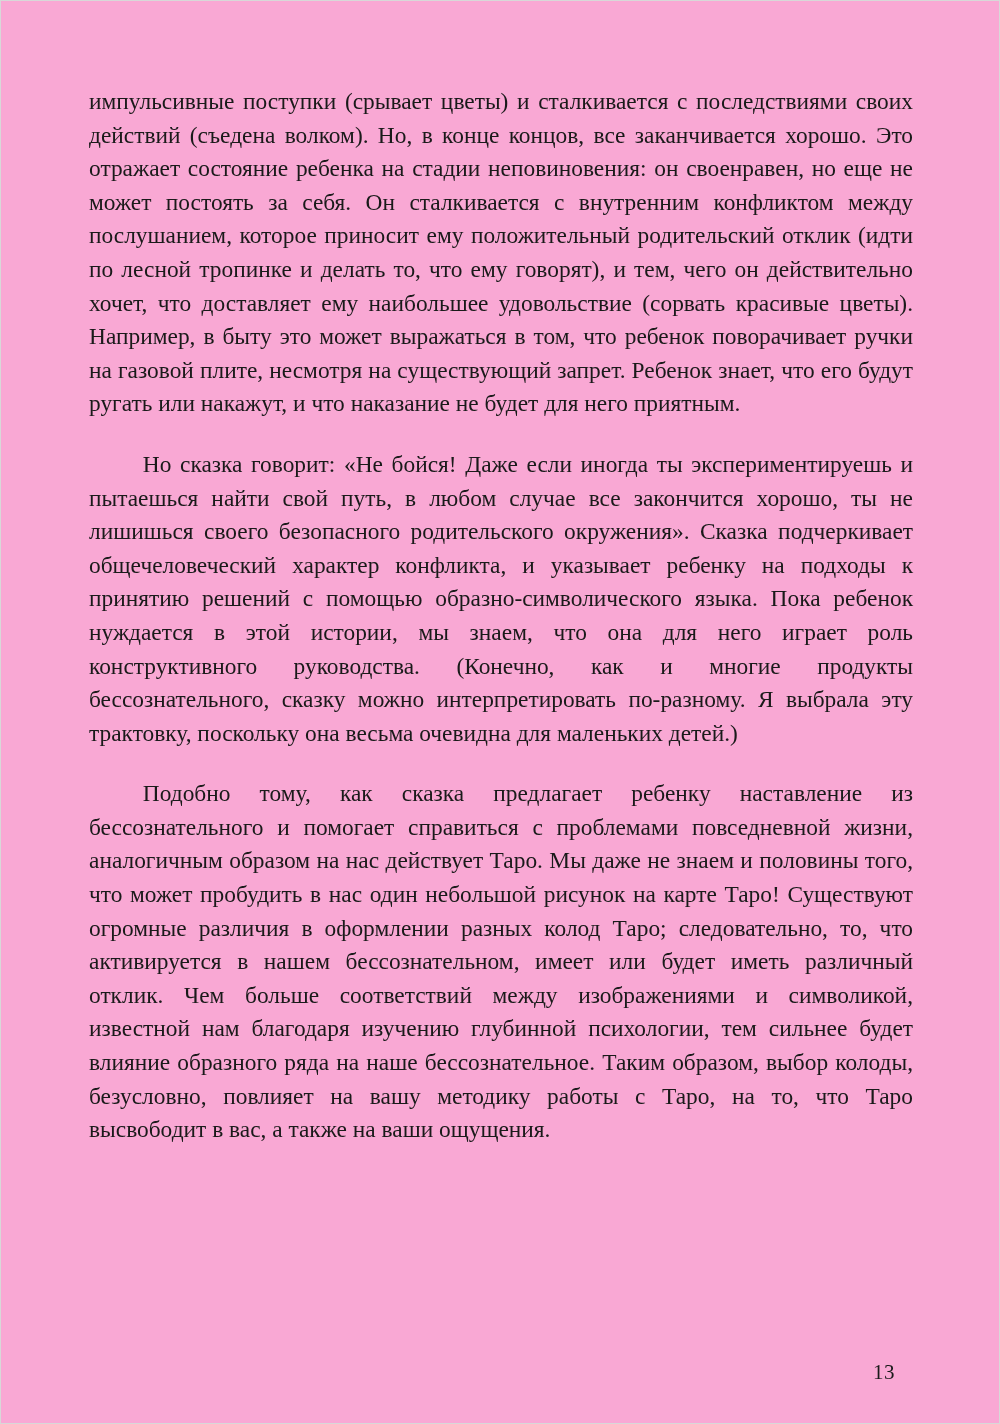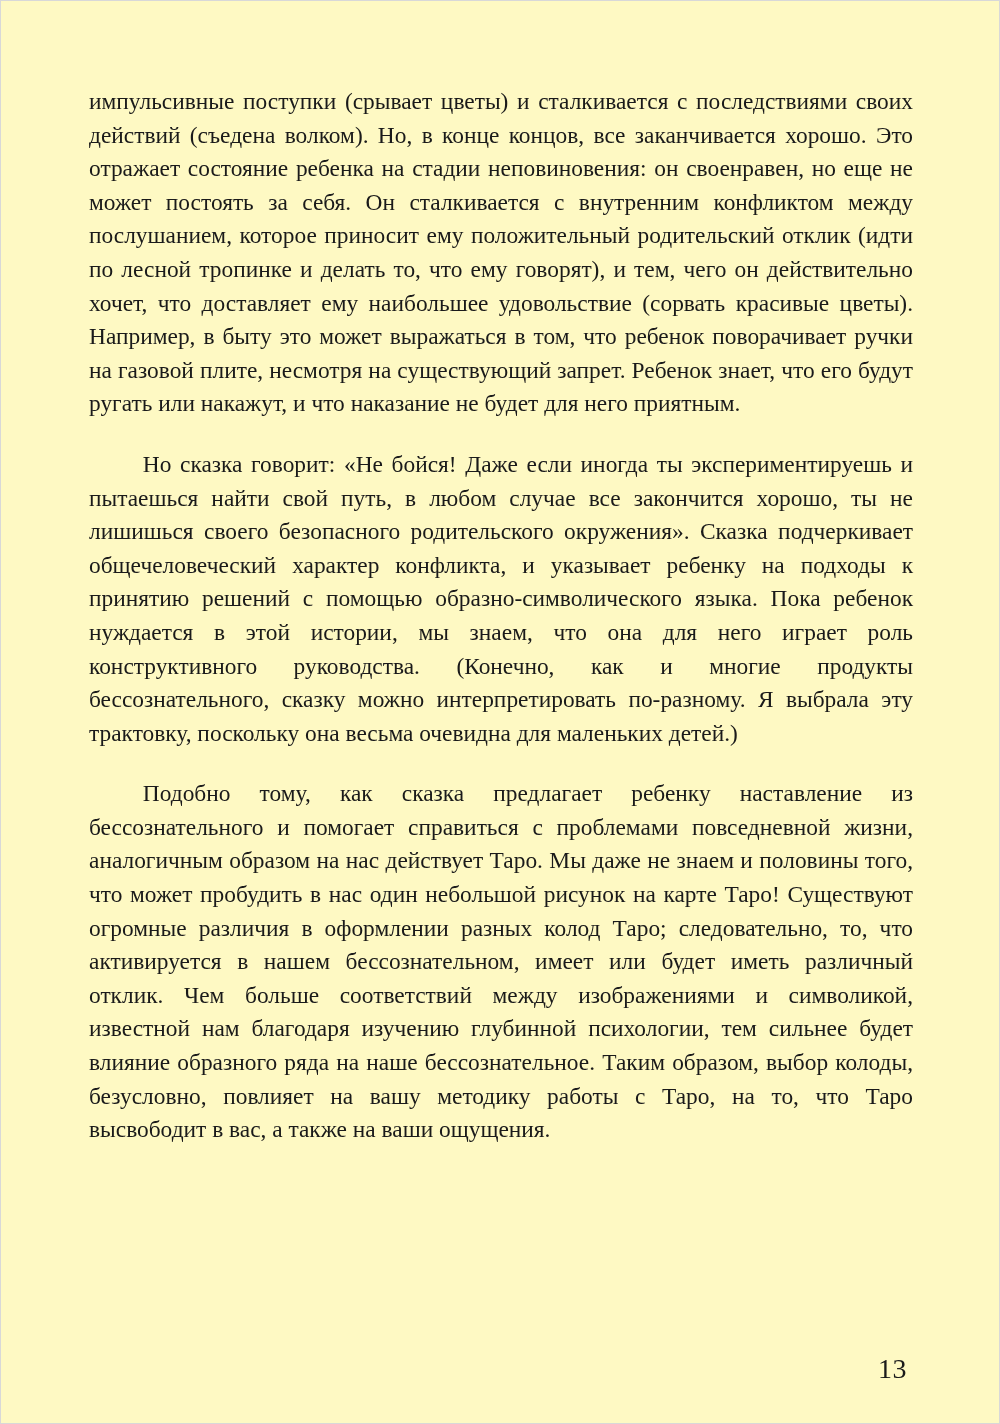--- a/index.html
+++ b/index.html
@@ -4,21 +4,21 @@
 <style>
   html, body {
     margin: 0;
     padding: 0;
     background: #ffffff;
   }
   .page {
     position: relative;
     width: 1000px;
     height: 1424px;
-    background: #fef9c3;
+    background: #f9a8d4;
     box-sizing: border-box;
     border: 1px solid #d8d8d8;
     overflow: hidden;
     font-family: "Liberation Serif", "DejaVu Serif", serif;
   }
   .text-block {
     position: absolute;
     left: 88px;
     top: 84px;
     width: 824px;
@@ -32,23 +32,23 @@
     color: #1a1a1a;
     hyphens: manual;
     -webkit-hyphens: manual;
   }
   .para.indent {
     text-indent: 2.3em;
     margin-top: 27px;
   }
   .page-number {
     position: absolute;
-    right: 92px;
+    right: 104px;
     bottom: 40px;
-    font-size: 28px;
+    font-size: 21px;
     line-height: 1;
     color: #1a1a1a;
     letter-spacing: 0.5px;
   }
 </style>
 </head>
 <body>
 
 <div class="page">
 

